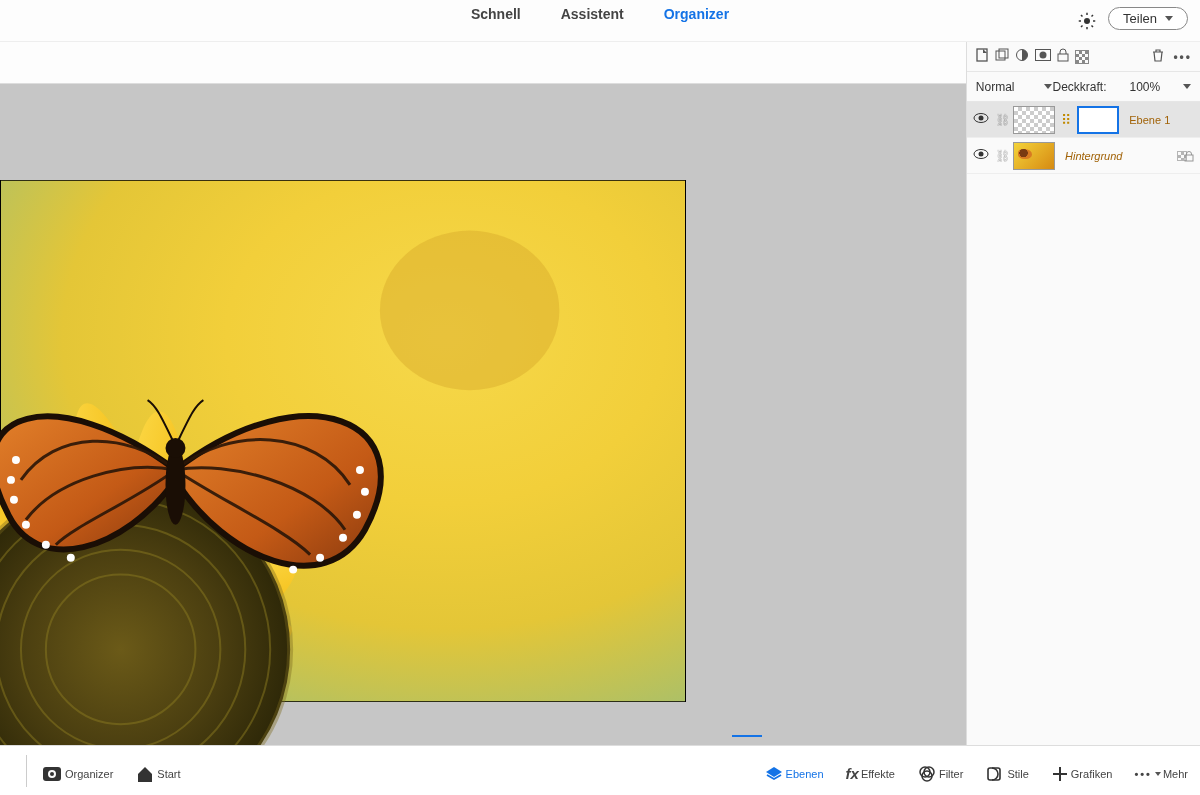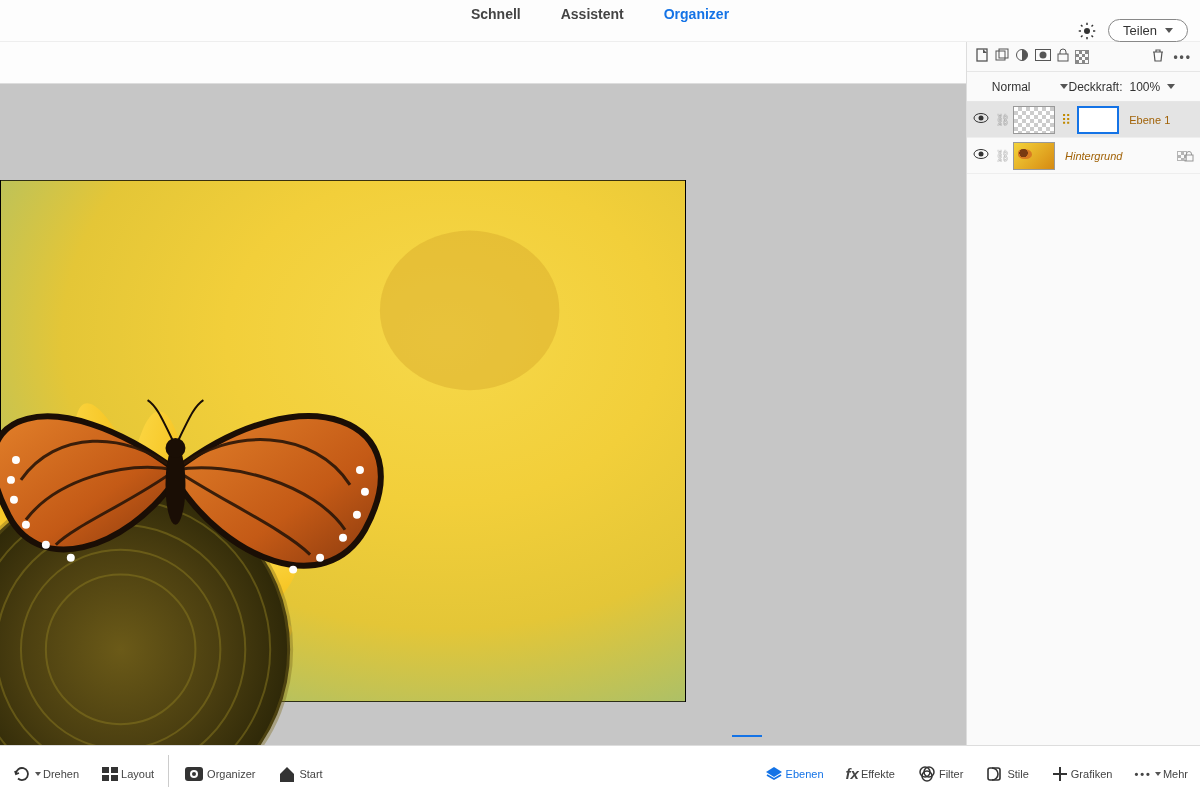--- a/index.html
+++ b/index.html
@@ -4,41 +4,41 @@
 <style>
   * { box-sizing: border-box; margin: 0; padding: 0; font-family: -apple-system, "Segoe UI", Helvetica, Arial, sans-serif; }
   html, body { width: 1200px; height: 795px; overflow: hidden; background: #fff; color: #333; }
   .app { display: flex; flex-direction: column; width: 100%; height: 100%; }
 
   
   .topbar { height: 42px; display: flex; align-items: center; justify-content: center; position: relative; border-bottom: 1px solid #eee; background: #fdfdfd; }
   .mode-tabs { display: flex; gap: 32px; font-size: 14px; }
   .mode-tab { padding: 12px 4px 24px; color: #444; cursor: pointer; font-weight: bold; }
   .mode-tab.active { color: #1473e6; border-bottom: 2px solid #1473e6; }
-  .top-right { position: absolute; right: 12px; top: 7px; display: flex; align-items: center; gap: 12px; margin-top: 12px; }
+  .top-right { position: absolute; right: 12px; top: 7px; display: flex; align-items: flex-end; gap: 12px; }
   .share-btn { border: 1px solid #888; border-radius: 14px; padding: 3px 14px; font-size: 13px; display: flex; align-items: center; gap: 8px; cursor: pointer; background: #fff; }
   .share-btn .caret { width:0;height:0;border-left:4px solid transparent;border-right:4px solid transparent;border-top:5px solid #555; }
   .brightness-icon svg { display:block; }
 
   
   .middle { flex: 1; display: flex; min-height: 0; }
   .canvas-area { flex: 1; background: #c6c6c6; position: relative; overflow: hidden; }
   .canvas-top-white { position:absolute; left:0; right:0; top:0; height:42px; background:#fdfdfd; border-bottom:1px solid #ddd;}
   .canvas-frame { position: absolute; left: 0; top: 138px; width: 686px; height: 522px; background: #fff; border: 1px solid #000; }
   .canvas-frame svg { width:100%; height:100%; display:block; }
 
   
   .right-panel { width: 234px; background: #fafafa; border-left: 1px solid #ddd; display: flex; flex-direction: column; font-size: 12px; color:#333;}
   .panel-toolbar { height: 30px; display: flex; align-items: center; justify-content: space-between; padding: 0 8px; border-bottom: 1px solid #e6e6e6; }
   .panel-toolbar .icons-left { display:flex; gap:6px; align-items:center; }
   .panel-toolbar .icons-right { display:flex; gap:8px; align-items:center; }
   .panel-row2 { height: 30px; display:flex; align-items:center; justify-content:center; padding:0 8px; border-bottom:1px solid #e6e6e6; }
   .blend-select { display:flex; align-items:center; gap:30px; font-size:12px; }
   .blend-select .caret, .opacity .caret { width:0;height:0;border-left:4px solid transparent;border-right:4px solid transparent;border-top:5px solid #555; display:inline-block;}
-  .opacity { display:flex; align-items:center; gap:7px; font-size:12px; }
+  .opacity { display:flex; align-items:center; gap:23px; font-size:12px; }
   .layers { flex:1; overflow:auto; }
   .layer { display:flex; align-items:center; gap:6px; height:36px; padding:0 6px; border-bottom:1px solid #eee; }
   .layer.selected { background:#e4e4e4; }
   .eye-icon { width:16px; text-align:center; }
   .link-icon { width:12px; text-align:center; opacity:.4;}
   .thumb { width:42px; height:28px; border:1px solid #999; background:#fff; flex:0 0 auto; }
   .thumb.checker { background-image: linear-gradient(45deg,#ccc 25%,transparent 25%,transparent 75%,#ccc 75%),linear-gradient(45deg,#ccc 25%,transparent 25%,transparent 75%,#ccc 75%); background-size:8px 8px; background-position:0 0,4px 4px; }
   .thumb.sun { background: linear-gradient(135deg,#f4d33a,#d68a12); position:relative; }
   .thumb.sun::after{content:"";position:absolute;left:4px;top:6px;width:14px;height:10px;background:radial-gradient(circle at 40% 40%,#7a3a12 0 40%,transparent 41%),#d87a22;border-radius:40% 60% 50% 50%;}
   .mask { width:42px; height:28px; border:2px solid #1473e6; background:#fff; flex:0 0 auto; }
@@ -259,43 +259,20 @@
           <span class="layer-lock"><span class="checker-icon" style="width:10px;height:10px;"></span><svg width="10" height="11" style="vertical-align:middle;margin-left:-3px;">
                 <rect x="1" y="4" width="8" height="6" fill="none" stroke="#555"></rect>
                 <path d="M2.5 4 V3 a2.5 2.5 0 0 1 5 0 V4" fill="none" stroke="#555"></path>
               </svg></span>
         </div>
       </div>
     </div>
   </div>
 
   <div class="bottombar">
-    <div class="bb-group">
-      <div class="bb-item">
-        <span class="bb-icon">
-            <svg width="20" height="18">
-              <path d="M4 9 a6 6 0 1 1 2 4.5" fill="none" stroke="#333" stroke-width="1.8"></path>
-              <path d="M3 6 l1 3 l3 -1" fill="none" stroke="#333" stroke-width="1.8"></path>
-            </svg>
-            <span class="mini-caret"></span>
-          </span>
-        <span>Drehen</span>
-      </div>
-      <div class="bb-item">
-        <span class="bb-icon">
-            <svg width="18" height="16">
-              <rect x="1" y="1" width="7" height="6" fill="#333"></rect>
-              <rect x="10" y="1" width="7" height="6" fill="#333"></rect>
-              <rect x="1" y="9" width="7" height="6" fill="#333"></rect>
-              <rect x="10" y="9" width="7" height="6" fill="#333"></rect>
-            </svg>
-          </span>
-        <span>Layout</span>
-      </div>
-    </div>
     <div class="bb-sep"></div>
     <div class="bb-group">
       <div class="bb-item">
         <span class="bb-icon">
             <svg width="22" height="18">
               <rect x="2" y="2" width="18" height="14" rx="3" fill="#333"></rect>
               <circle cx="11" cy="9" r="4" fill="#fafafa"></circle>
               <circle cx="11" cy="9" r="2" fill="#333"></circle>
             </svg>
           </span>

